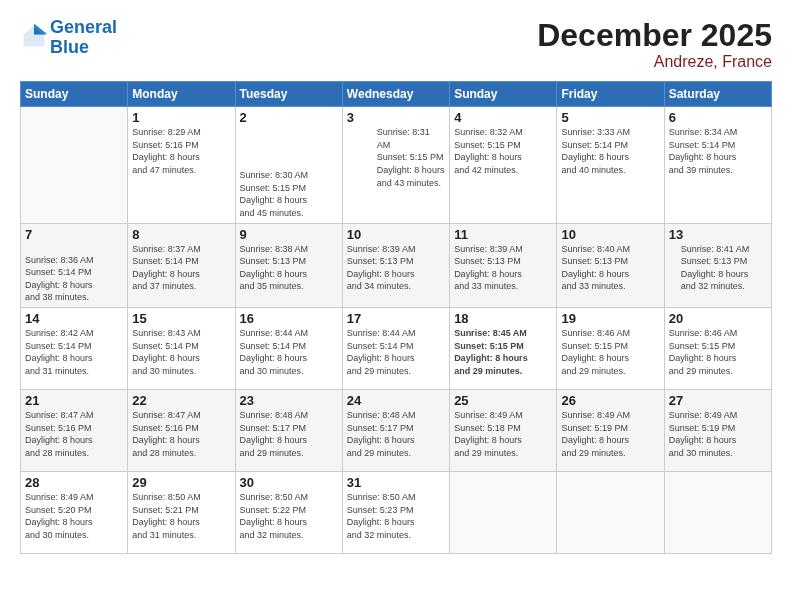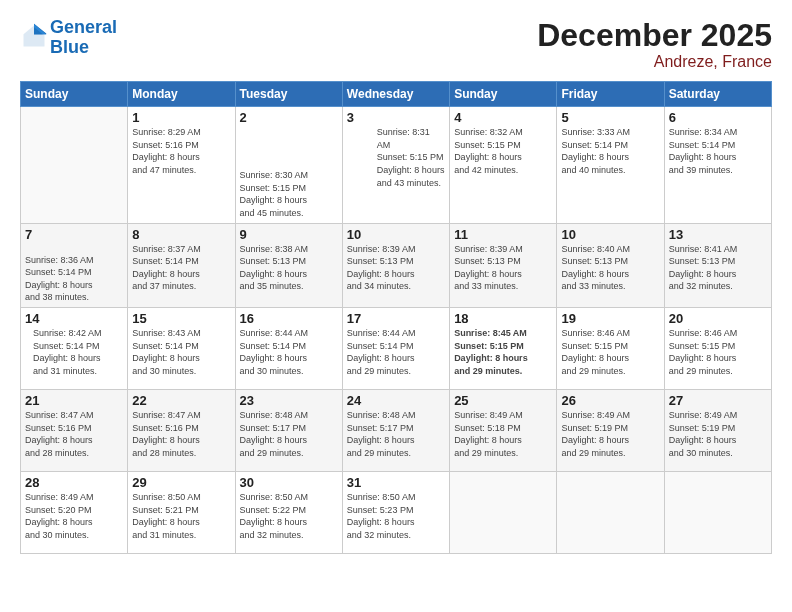--- a/index.html
+++ b/index.html
@@ -216,30 +216,30 @@
           </td>
           <td>
             <span class="day-number">10</span>
             <div class="day-info" style="white-space: pre-line;">Sunrise: 8:40 AM
 Sunset: 5:13 PM
 Daylight: 8 hours
 and 33 minutes.</div>
           </td>
           <td>
             <span class="day-number">13</span>
-            <div class="day-info" style="white-space: pre-line;">Sunrise: 8:41 AM
+            <div class="day-info" style="white-space: pre-line; margin-left: 12px;">Sunrise: 8:41 AM
 Sunset: 5:13 PM
 Daylight: 8 hours
 and 32 minutes.</div>
           </td>
         </tr>
         <tr>
           <td>
             <span class="day-number">14</span>
-            <div class="day-info" style="white-space: pre-line; margin-left: 8px;">Sunrise: 8:42 AM
+            <div class="day-info" style="white-space: pre-line;">Sunrise: 8:42 AM
 Sunset: 5:14 PM
 Daylight: 8 hours
 and 31 minutes.</div>
           </td>
           <td>
             <span class="day-number">15</span>
             <div class="day-info" style="white-space: pre-line;">Sunrise: 8:43 AM
 Sunset: 5:14 PM
 Daylight: 8 hours
 and 30 minutes.</div>

